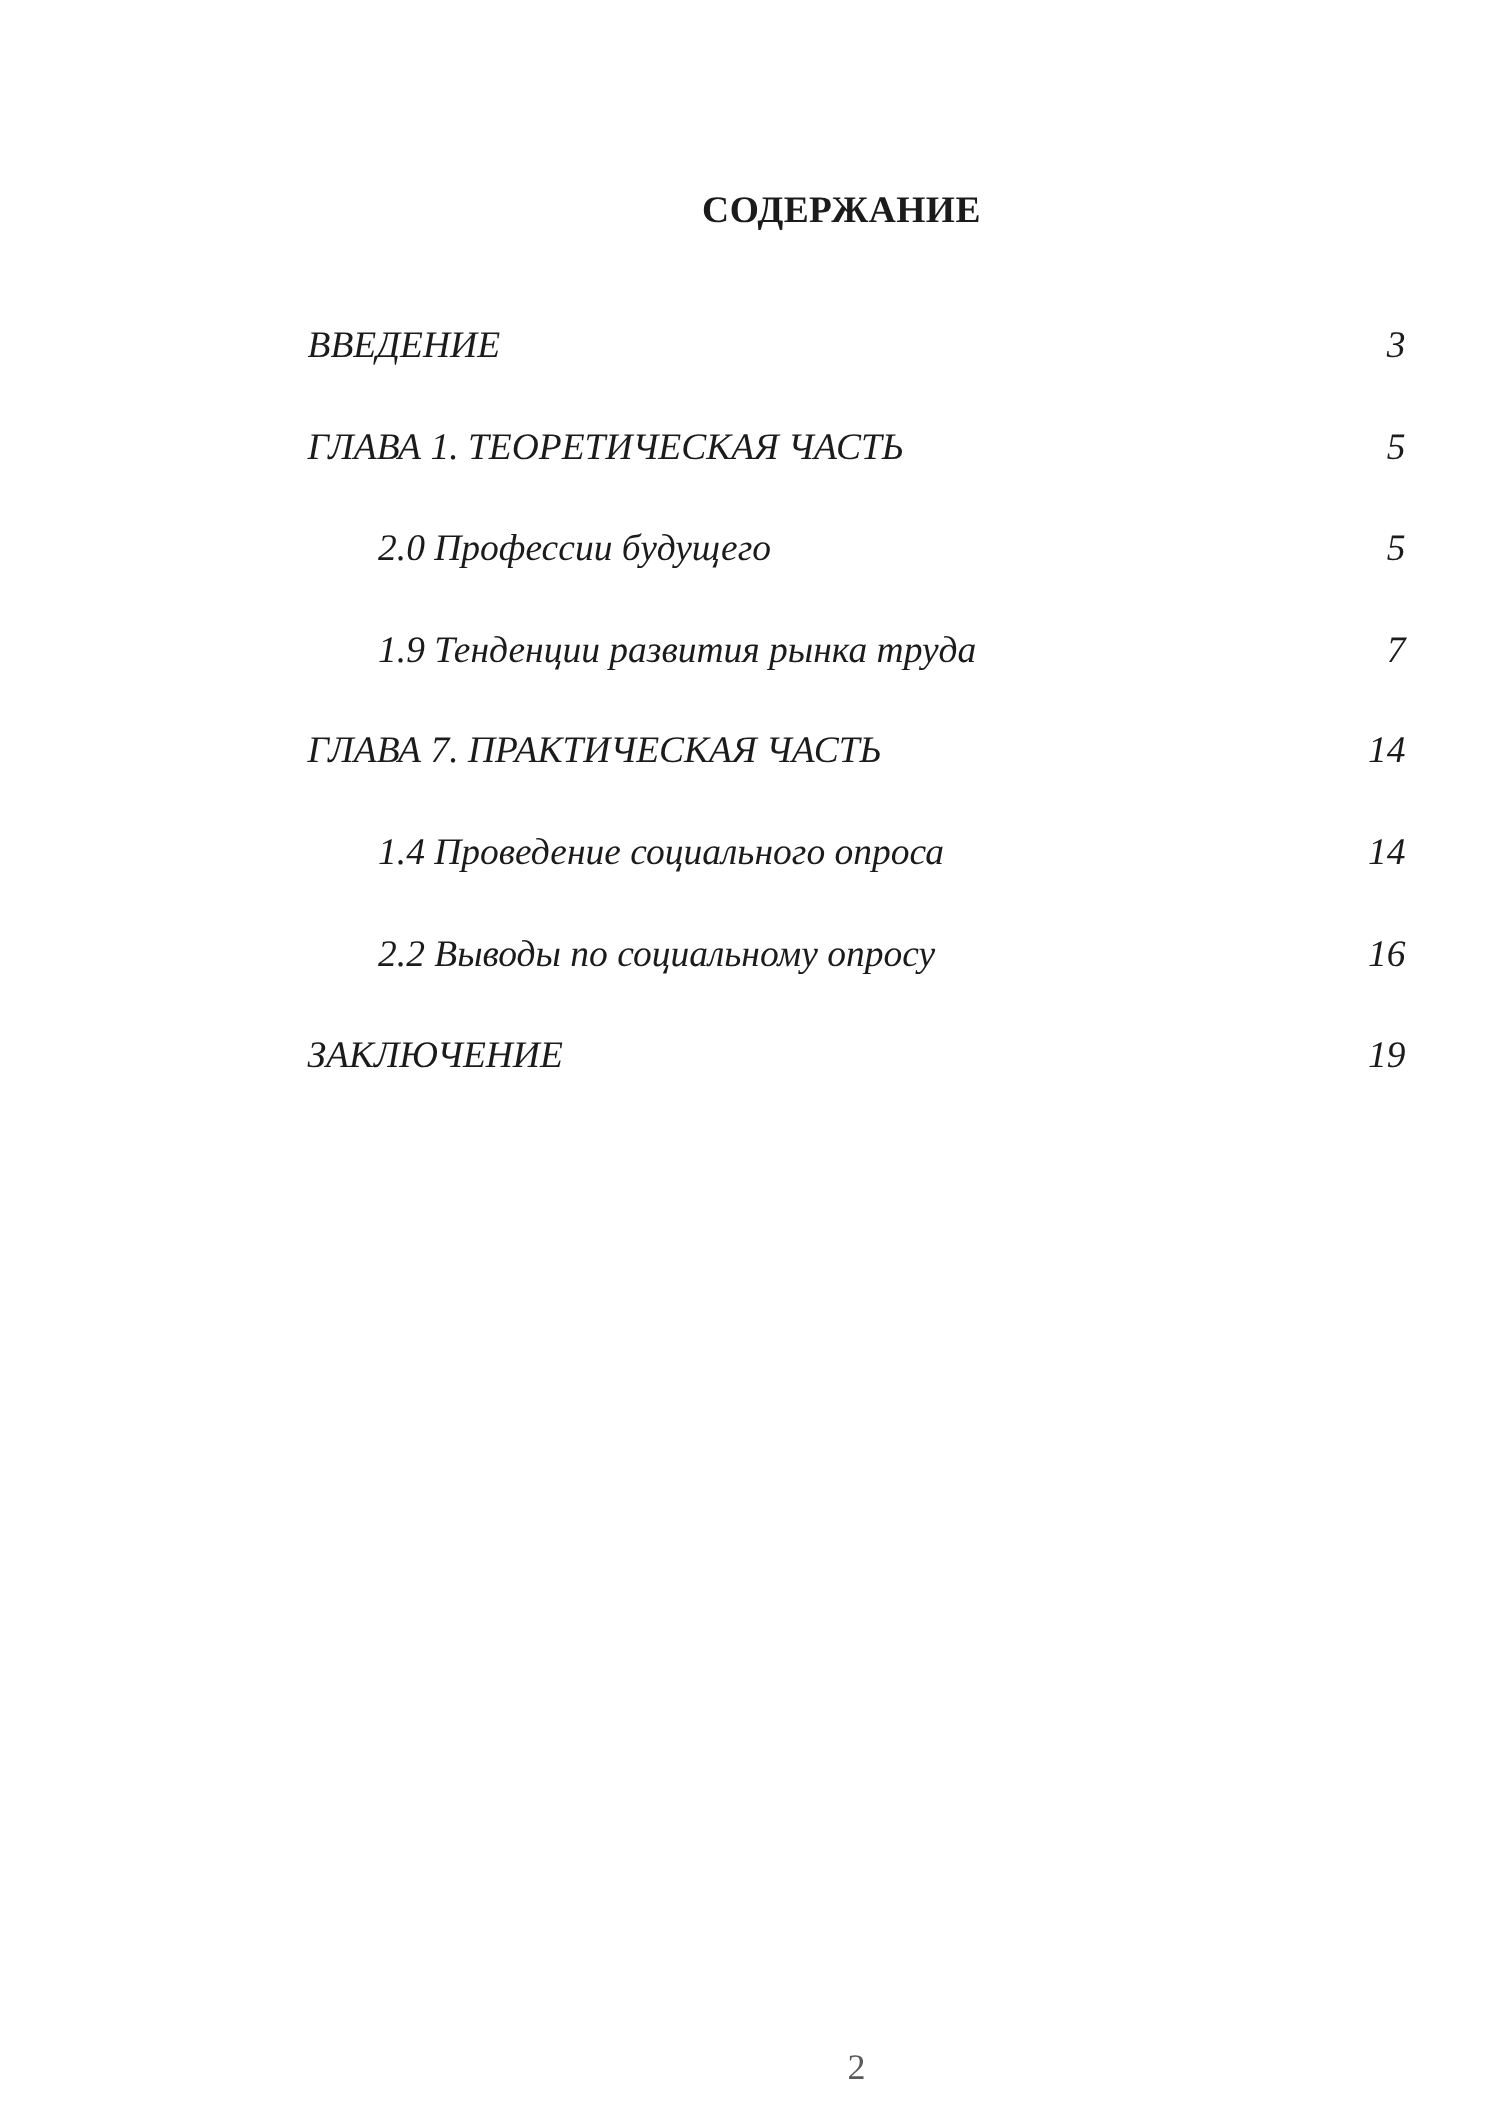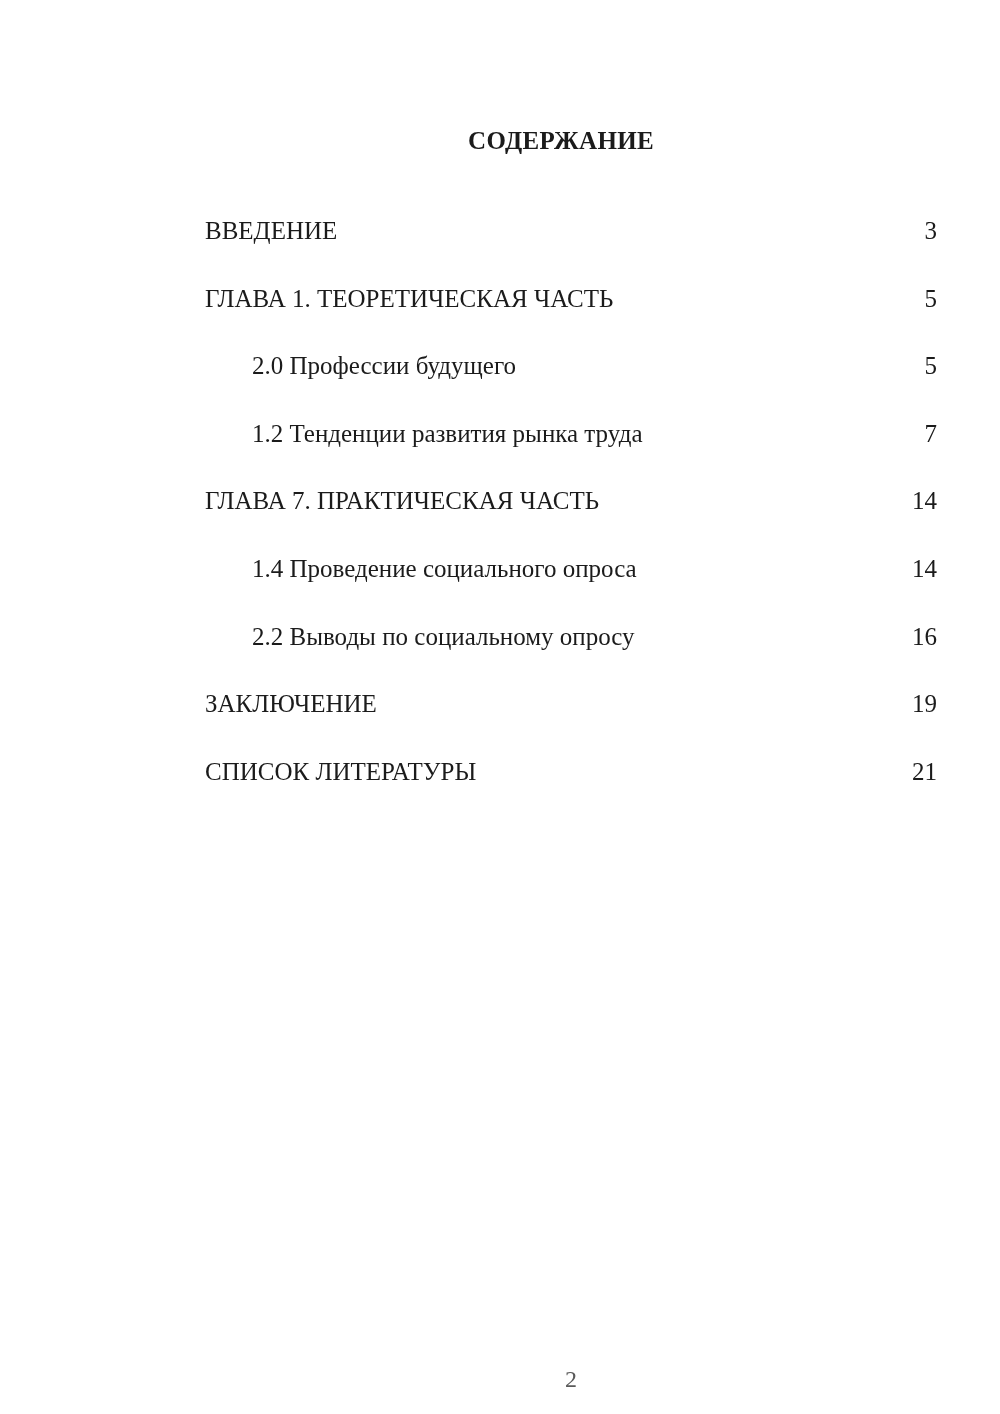--- a/index.html
+++ b/index.html
@@ -33,20 +33,21 @@
   .toc {
     width: 772px;
   }
   .toc-row {
     display: flex;
     justify-content: space-between;
     align-items: baseline;
     line-height: 37.6px;
     font-size: 25px;
     color: var(--text);
+    font-style: italic;
   }
   .toc-row.level-1 .toc-label {
     padding-left: 47px;
   }
   .toc-label {
     white-space: nowrap;
   }
   .toc-page {
     text-align: right;
     white-space: nowrap;
@@ -74,39 +75,35 @@
   </div>
       <div class="toc-row">
     <span class="toc-label">ГЛАВА 1. ТЕОРЕТИЧЕСКАЯ ЧАСТЬ</span>
     <span class="toc-page">5</span>
   </div>
       <div class="toc-row level-1">
     <span class="toc-label">2.0 Профессии будущего</span>
     <span class="toc-page">5</span>
   </div>
       <div class="toc-row level-1">
-    <span class="toc-label">1.2 Тенденции развития рынка труда</span>
+    <span class="toc-label">1.9 Тенденции развития рынка труда</span>
     <span class="toc-page">7</span>
   </div>
       <div class="toc-row">
     <span class="toc-label">ГЛАВА 7. ПРАКТИЧЕСКАЯ ЧАСТЬ</span>
     <span class="toc-page">14</span>
   </div>
       <div class="toc-row level-1">
     <span class="toc-label">1.4 Проведение социального опроса</span>
     <span class="toc-page">14</span>
   </div>
       <div class="toc-row level-1">
     <span class="toc-label">2.2 Выводы по социальному опросу</span>
     <span class="toc-page">16</span>
   </div>
       <div class="toc-row">
     <span class="toc-label">ЗАКЛЮЧЕНИЕ</span>
     <span class="toc-page">19</span>
   </div>
-      <div class="toc-row">
-    <span class="toc-label">СПИСОК ЛИТЕРАТУРЫ</span>
-    <span class="toc-page">21</span>
-  </div>
     </div>
 
   <div class="footer-page-number">2</div>
 </div>
 
 </body></html>

